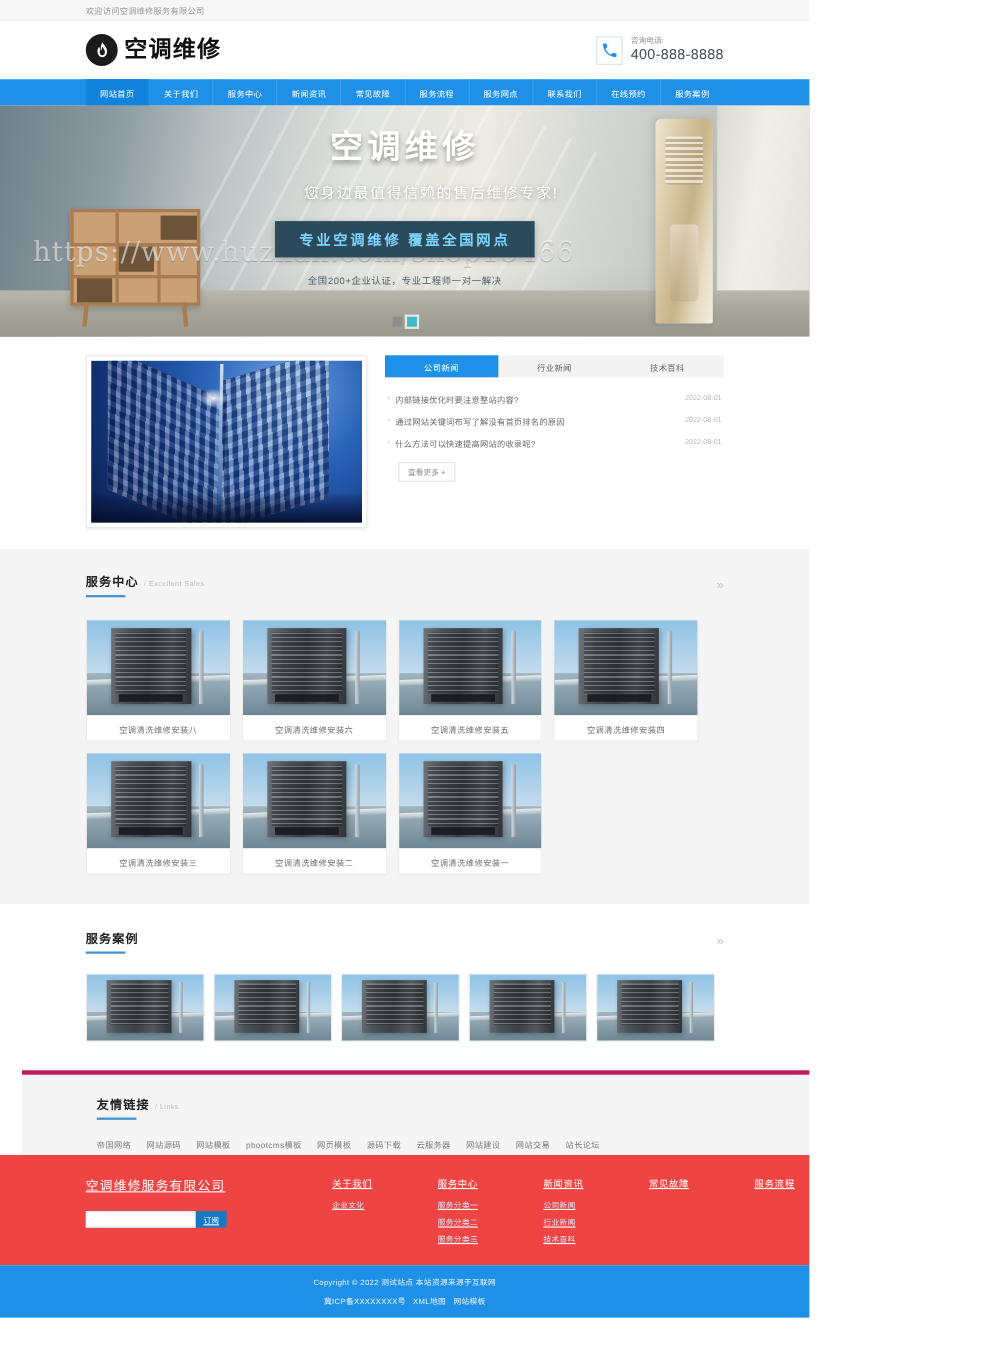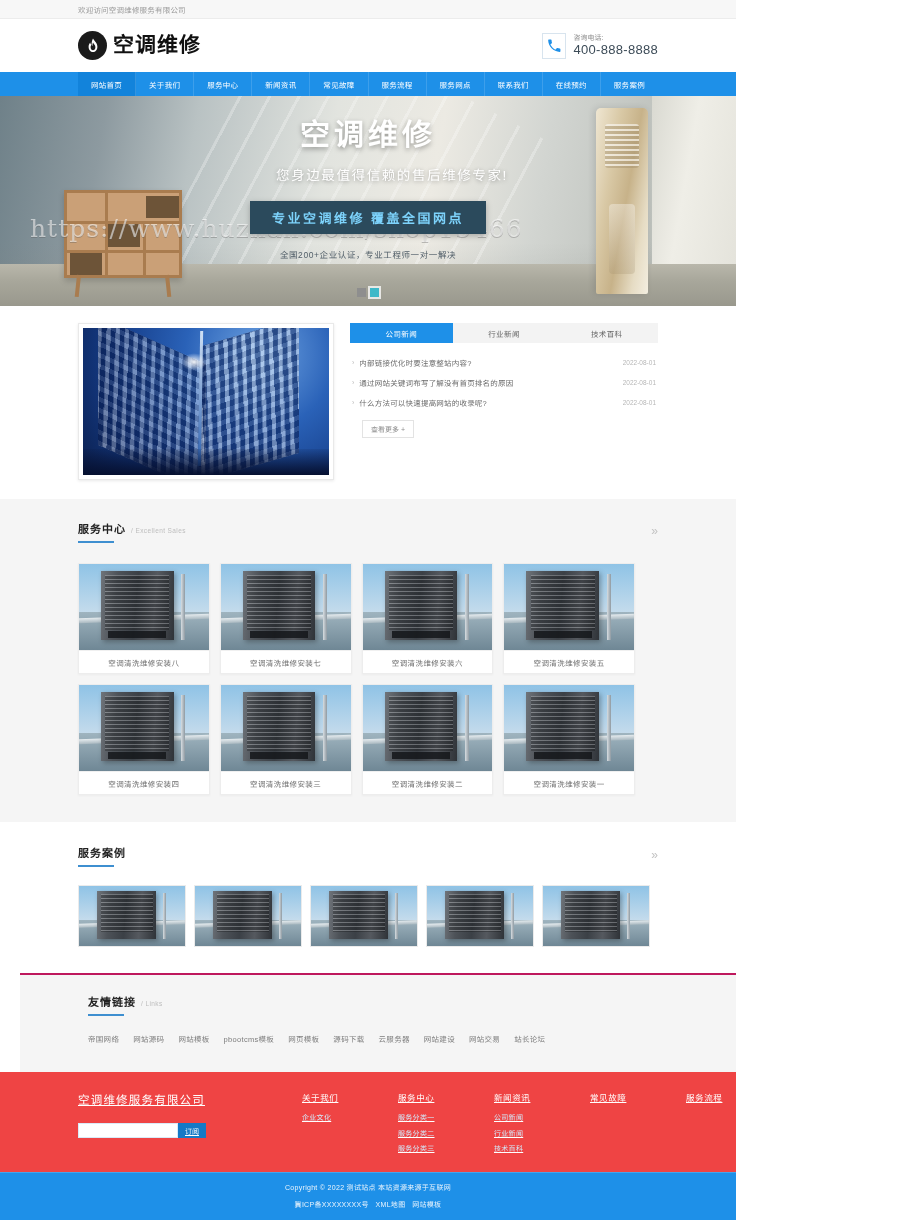--- a/index.html
+++ b/index.html
@@ -281,21 +281,21 @@
     box-shadow:2px 2px 5px rgba(0,0,0,.3);
   }
   .case .unit:before{
     content:"";position:absolute;left:6%;right:6%;top:6%;bottom:14%;
     background:repeating-linear-gradient(180deg,rgba(255,255,255,.22) 0 1px,rgba(0,0,0,.25) 1px 4px);
   }
   .case .pipe{position:absolute;right:18%;top:12%;width:3px;height:76%;
     background:linear-gradient(90deg,#d7dde1,#8f9aa2);}
 
   
-  .sec-links{background:#f5f5f5;padding:18px 0 28px;border-top:2px solid #be185d;margin-left:20px;}
+  .sec-links{background:#f5f5f5;padding:18px 0 4px;border-top:4px solid #be185d;margin-left:20px;}
   .link-row{display:flex;flex-wrap:wrap;gap:14px;margin-top:14px;}
   .link-row a{font-size:7.5px;color:#7d7d7d;text-decoration:none;cursor:pointer;letter-spacing:.3px;}
 
   
   .footer{background:#ef4444;padding:19px 0 13px;color:#fff;text-decoration:underline;}
   .foot-row{display:flex;gap:18px;}
   .foot-brand{width:206px;flex:none;}
   .foot-brand .bn{font-size:11.5px;letter-spacing:1.2px;color:#fff;}
   .subscribe{display:flex;margin-top:16px;}
   .subscribe input{
@@ -467,30 +467,20 @@
             <div class="card-cap">空调清洗维修安装八</div>
           </div>
           <div class="card">
             <div class="card-img">
               <div class="csky"></div>
               <div class="cground"></div>
               <div class="rail"></div>
               <div class="unit"></div>
               <div class="pipe"></div>
             </div>
-            <div class="card-cap">空调清洗维修安装七</div>
-          </div>
-          <div class="card">
-            <div class="card-img">
-              <div class="csky"></div>
-              <div class="cground"></div>
-              <div class="rail"></div>
-              <div class="unit"></div>
-              <div class="pipe"></div>
-            </div>
             <div class="card-cap">空调清洗维修安装六</div>
           </div>
           <div class="card">
             <div class="card-img">
               <div class="csky"></div>
               <div class="cground"></div>
               <div class="rail"></div>
               <div class="unit"></div>
               <div class="pipe"></div>
             </div>

